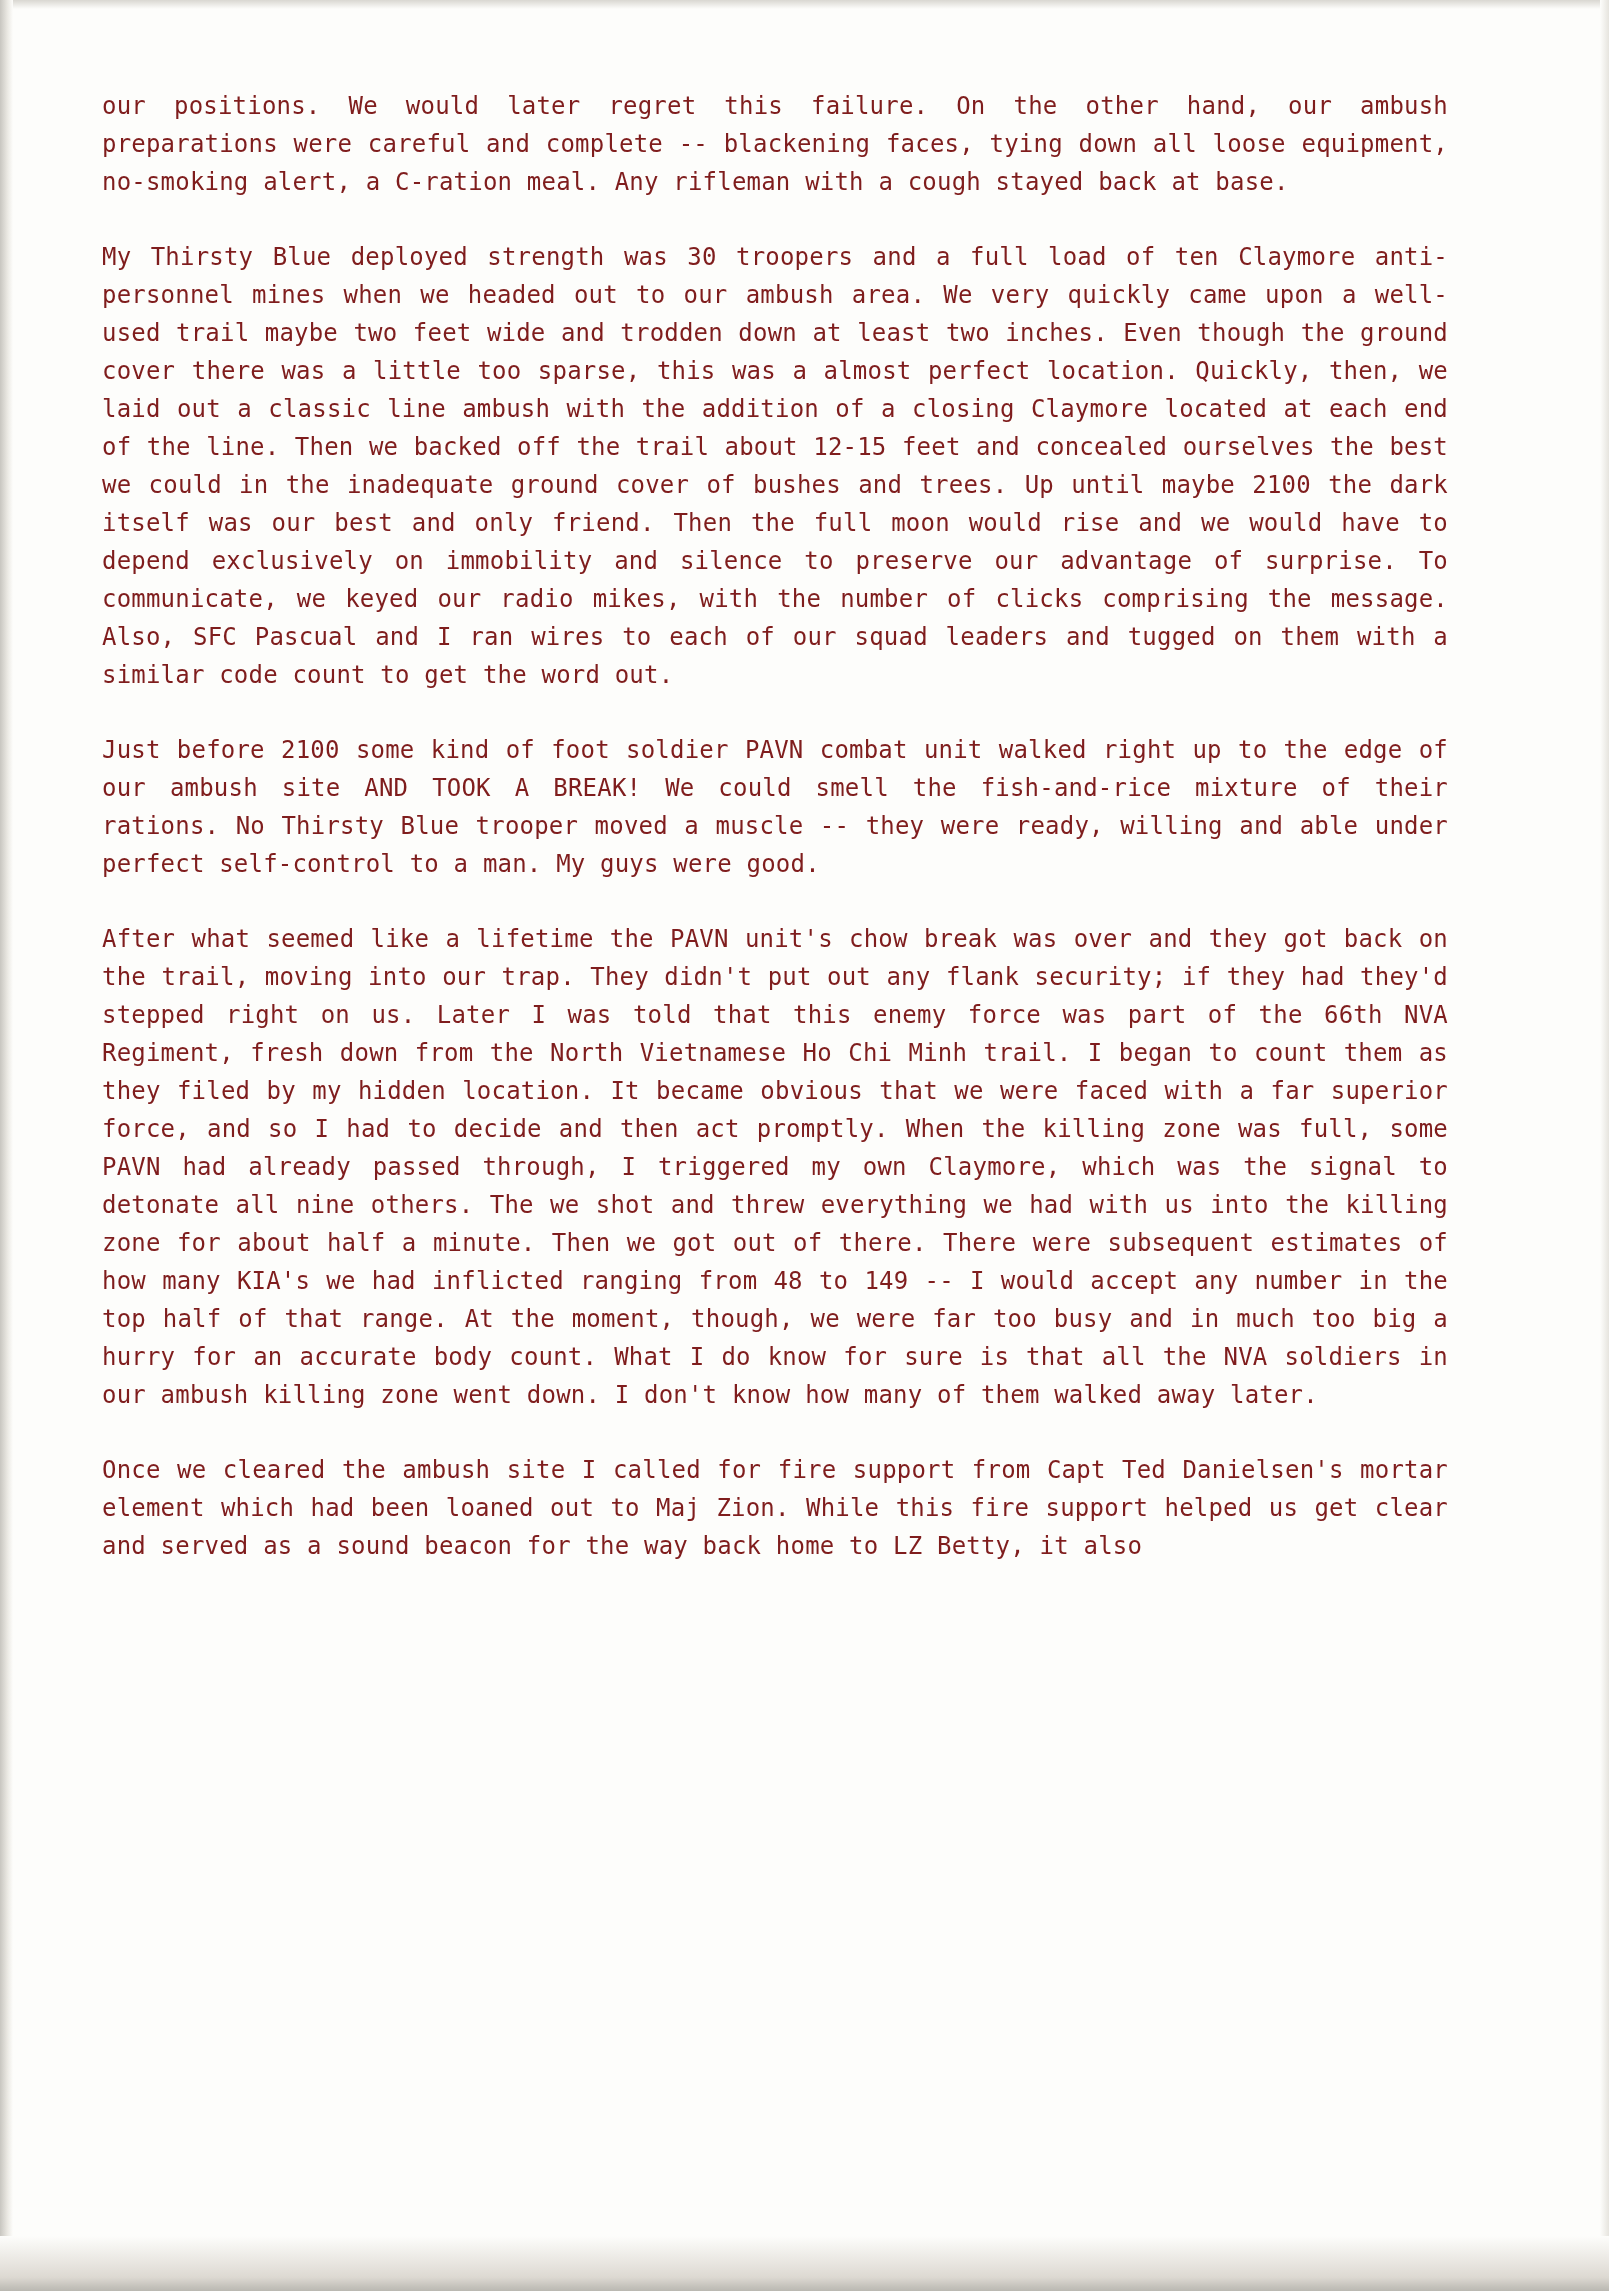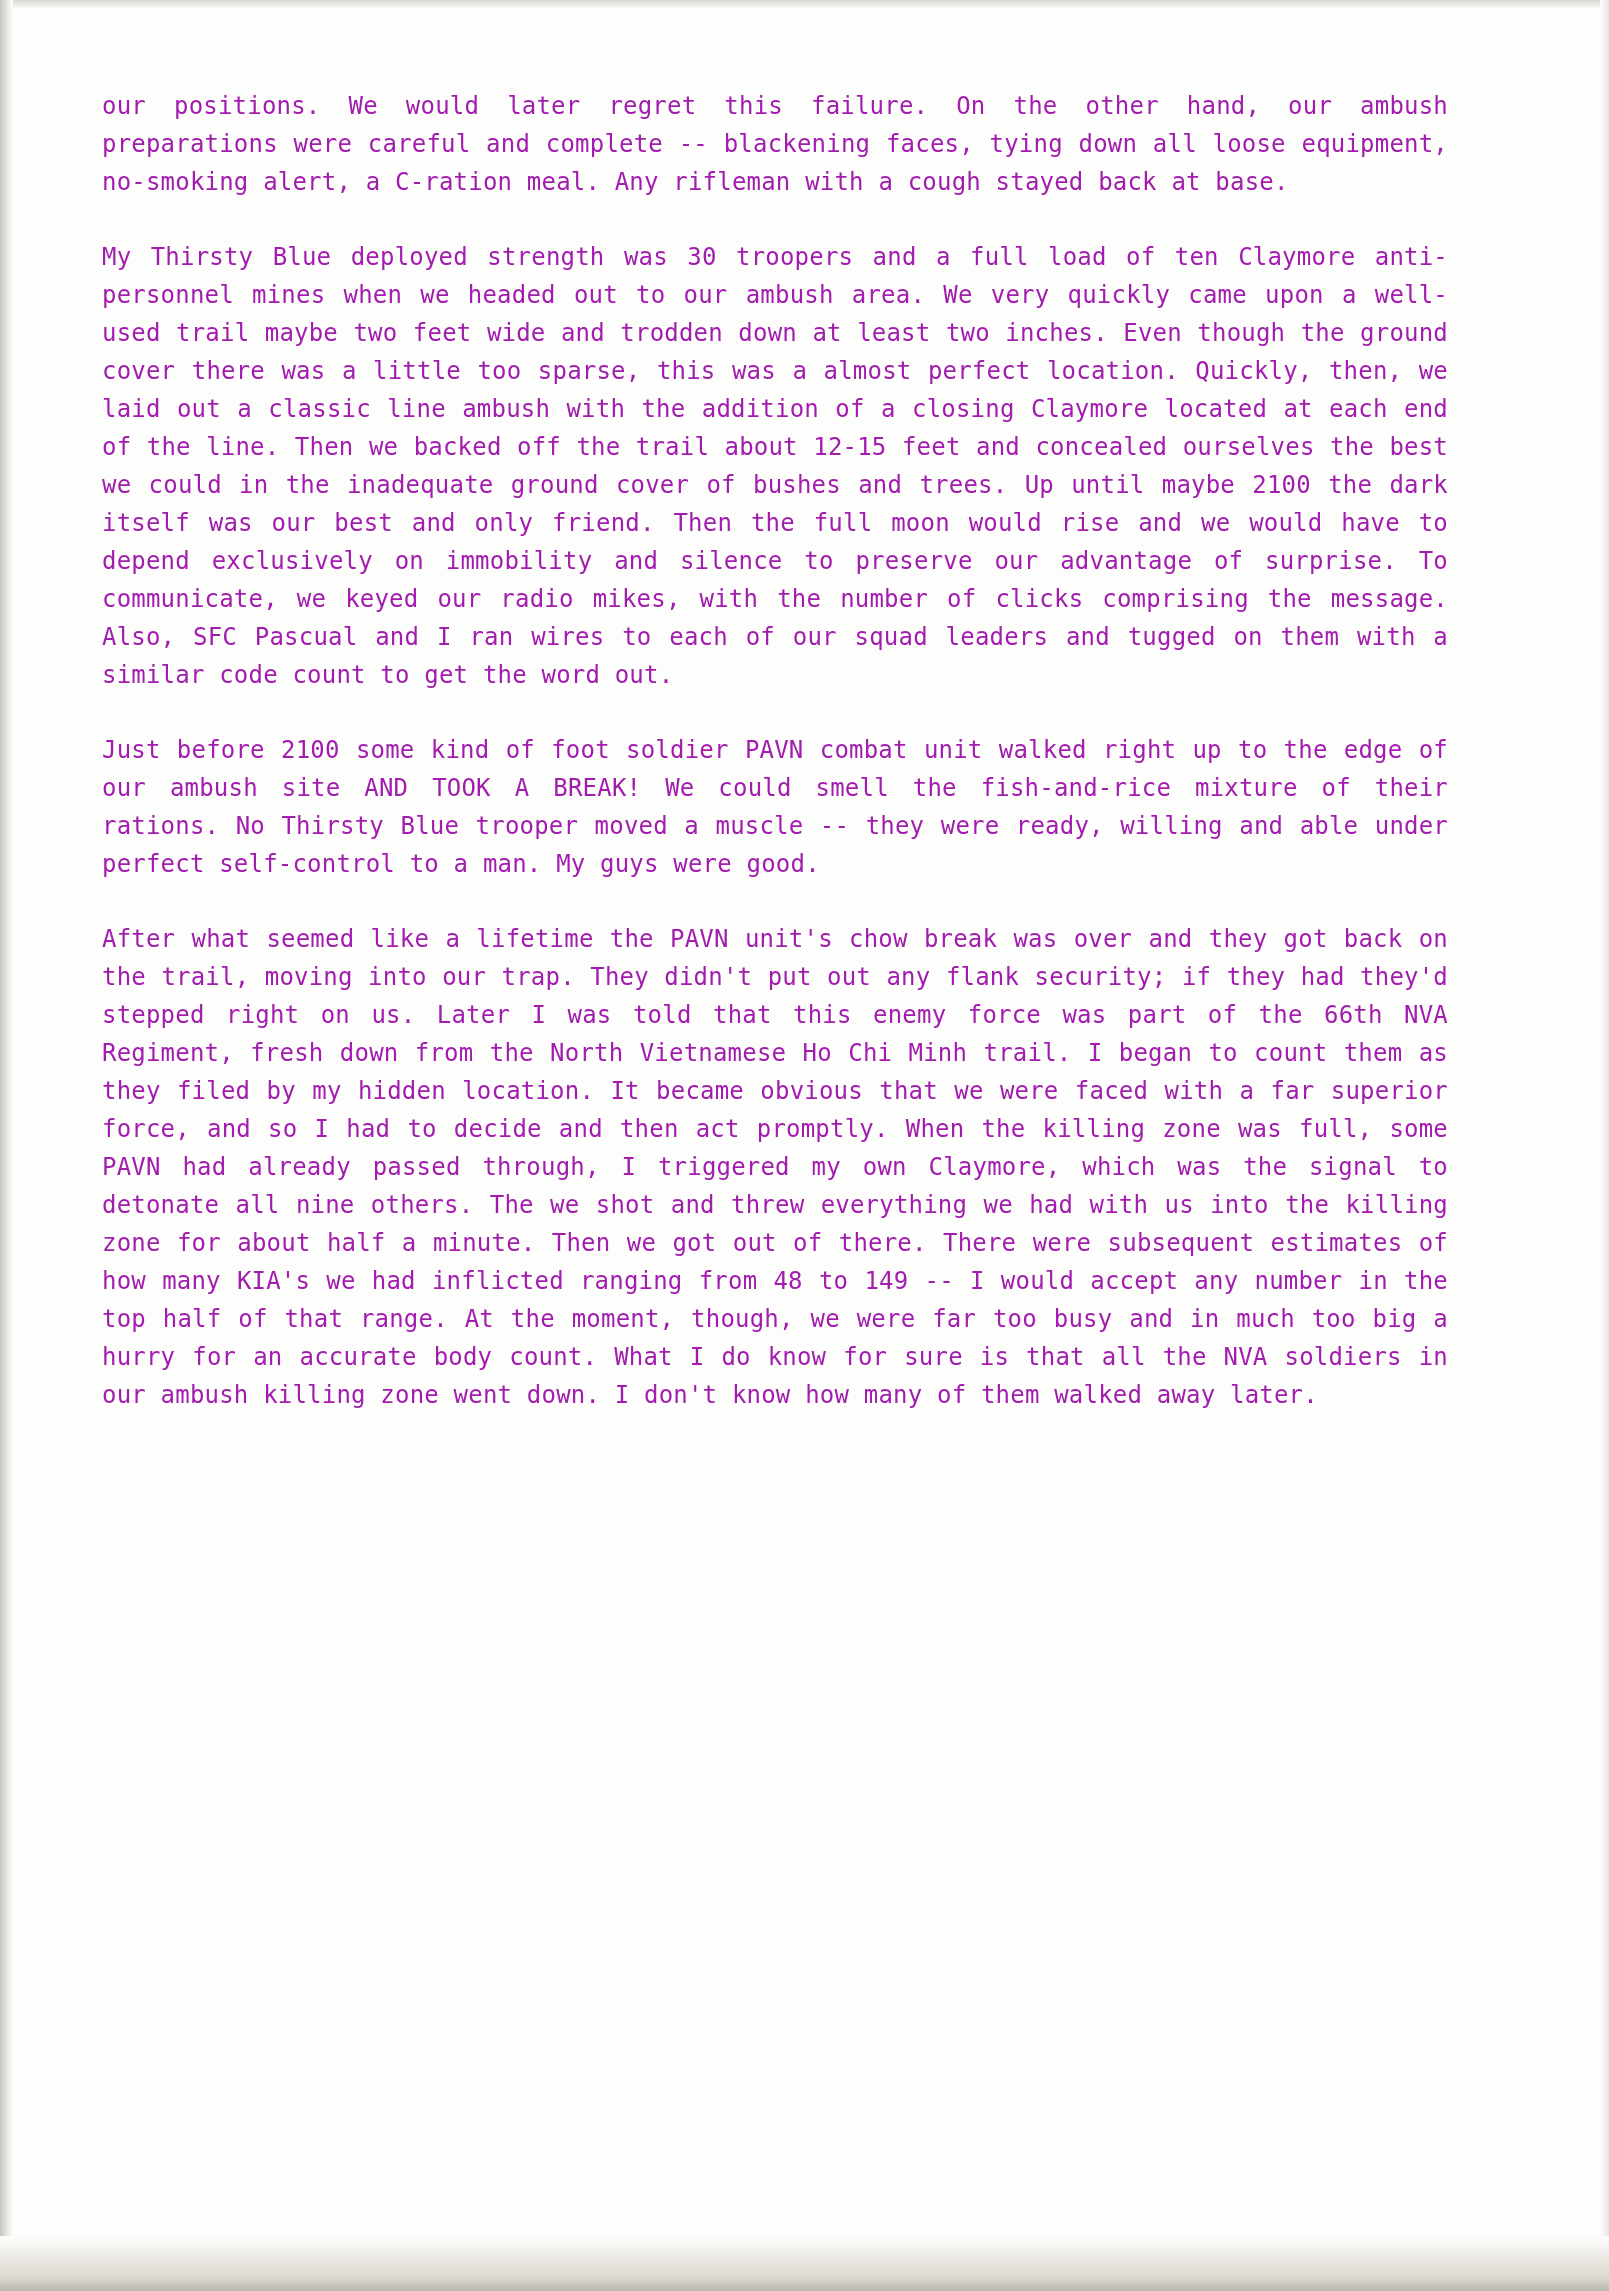--- a/index.html
+++ b/index.html
@@ -43,21 +43,21 @@
   .text-body {
     position: absolute;
     left: 102px;
     top: 87px;
     width: 1346px;
   }
   p.para {
     font-family: "DejaVu Sans Mono", monospace;
     font-size: 24px;
     line-height: 38px;
-    color: #a21caf;
+    color: #7f1d1d;
     margin: 0 0 37px 0;
     text-align: justify;
     letter-spacing: 0.2px;
     -webkit-font-smoothing: none;
   }
   p.para:last-child {
     margin-bottom: 0;
   }
 </style>
 </head>
@@ -68,16 +68,17 @@
   <div class="scan-edge-top"></div>
   <div class="scan-edge-left"></div>
   <div class="scan-edge-right"></div>
   <div class="scan-edge-bottom"></div>
 
   <div class="text-body">
     <p class="para">our positions. We would later regret this failure. On the other hand, our ambush preparations were careful and complete -- blackening faces, tying down all loose equipment, no-smoking alert, a C-ration meal. Any rifleman with a cough stayed back at base.</p>
     <p class="para">My Thirsty Blue deployed strength was 30 troopers and a full load of ten Claymore anti-personnel mines when we headed out to our ambush area. We very quickly came upon a well-used trail maybe two feet wide and trodden down at least two inches. Even though the ground cover there was a little too sparse, this was a almost perfect location. Quickly, then, we laid out a classic line ambush with the addition of a closing Claymore located at each end of the line. Then we backed off the trail about 12-15 feet and concealed ourselves the best we could in the inadequate ground cover of bushes and trees. Up until maybe 2100 the dark itself was our best and only friend. Then the full moon would rise and we would have to depend exclusively on immobility and silence to preserve our advantage of surprise. To communicate, we keyed our radio mikes, with the number of clicks comprising the message. Also, SFC Pascual and I ran wires to each of our squad leaders and tugged on them with a similar code count to get the word out.</p>
     <p class="para">Just before 2100 some kind of foot soldier PAVN combat unit walked right up to the edge of our ambush site AND TOOK A BREAK! We could smell the fish-and-rice mixture of their rations. No Thirsty Blue trooper moved a muscle -- they were ready, willing and able under perfect self-control to a man. My guys were good.</p>
     <p class="para">After what seemed like a lifetime the PAVN unit's chow break was over and they got back on the trail, moving into our trap. They didn't put out any flank security; if they had they'd stepped right on us. Later I was told that this enemy force was part of the 66th NVA Regiment, fresh down from the North Vietnamese Ho Chi Minh trail. I began to count them as they filed by my hidden location. It became obvious that we were faced with a far superior force, and so I had to decide and then act promptly. When the killing zone was full, some PAVN had already passed through, I triggered my own Claymore, which was the signal to detonate all nine others. The we shot and threw everything we had with us into the killing zone for about half a minute. Then we got out of there. There were subsequent estimates of how many KIA's we had inflicted ranging from 48 to 149 -- I would accept any number in the top half of that range. At the moment, though, we were far too busy and in much too big a hurry for an accurate body count. What I do know for sure is that all the NVA soldiers in our ambush killing zone went down. I don't know how many of them walked away later.</p>
+    <p class="para">Once we cleared the ambush site I called for fire support from Capt Ted Danielsen's mortar element which had been loaned out to Maj Zion. While this fire support helped us get clear and served as a sound beacon for the way back home to LZ Betty, it also</p>
   </div>
 
 </div>
 
 
 </body></html>

